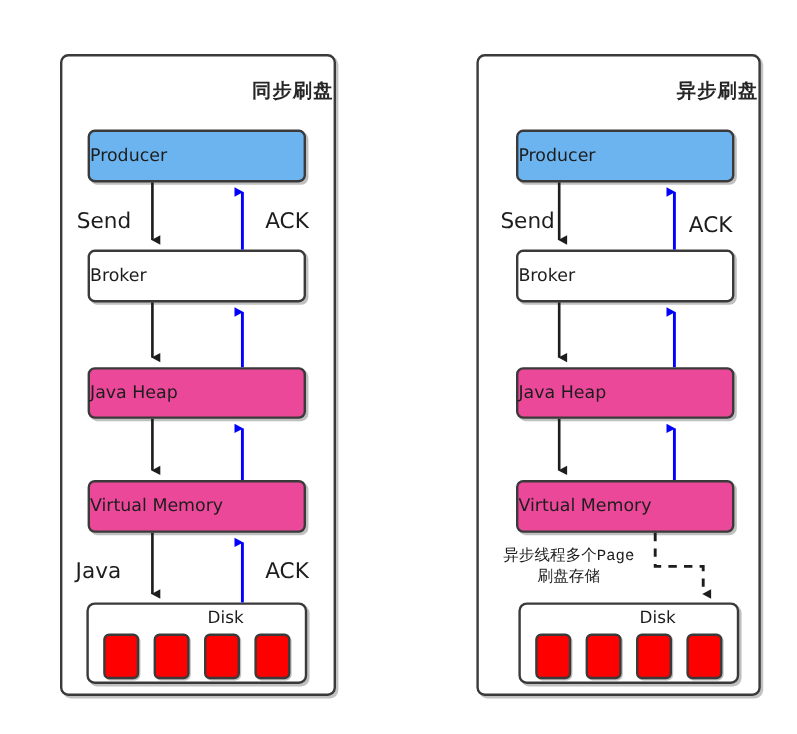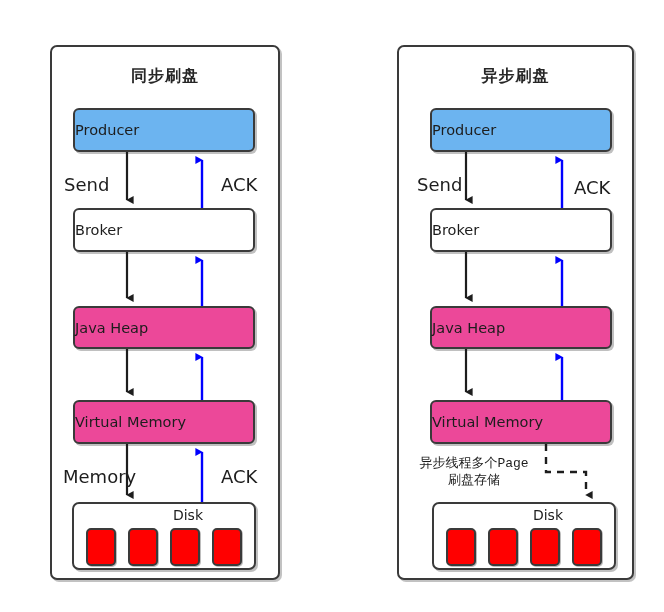--- a/index.html
+++ b/index.html
@@ -20,21 +20,21 @@
     background:#ffffff;
     box-sizing:border-box;
     box-shadow:2px 2px 0 rgba(80,80,80,.35);
   }
   #panel-left{left:50px;top:45px;width:230px;height:535px;}
   #panel-right{left:397px;top:45px;width:237px;height:535px;}
 
   .panel-title{
     position:absolute;
     width:100%;
-    text-align:center;
+    text-align:right;
     top:19px;
     font-size:16px;
     font-weight:bold;
     color:#262626;
     letter-spacing:1px;
   }
 
   
   .node{
     position:absolute;
@@ -124,21 +124,21 @@
     <div class="disk-blocks">
       <div class="disk-block"></div>
       <div class="disk-block"></div>
       <div class="disk-block"></div>
       <div class="disk-block"></div>
     </div>
   </div>
 
   <div class="edge-label" style="left:64px;top:174px;">Send</div>
   <div class="edge-label" style="left:221px;top:174px;">ACK</div>
-  <div class="edge-label" style="left:63px;top:466px;">Memory</div>
+  <div class="edge-label" style="left:63px;top:466px;">Java</div>
   <div class="edge-label" style="left:221px;top:466px;">ACK</div>
 
   <div class="panel" id="panel-right">
     <div class="panel-title">异步刷盘</div>
   </div>
 
   <div class="node blue" style="left:430px;top:108px;width:182px;height:44px;">
     <span>Producer</span>
   </div>
 

